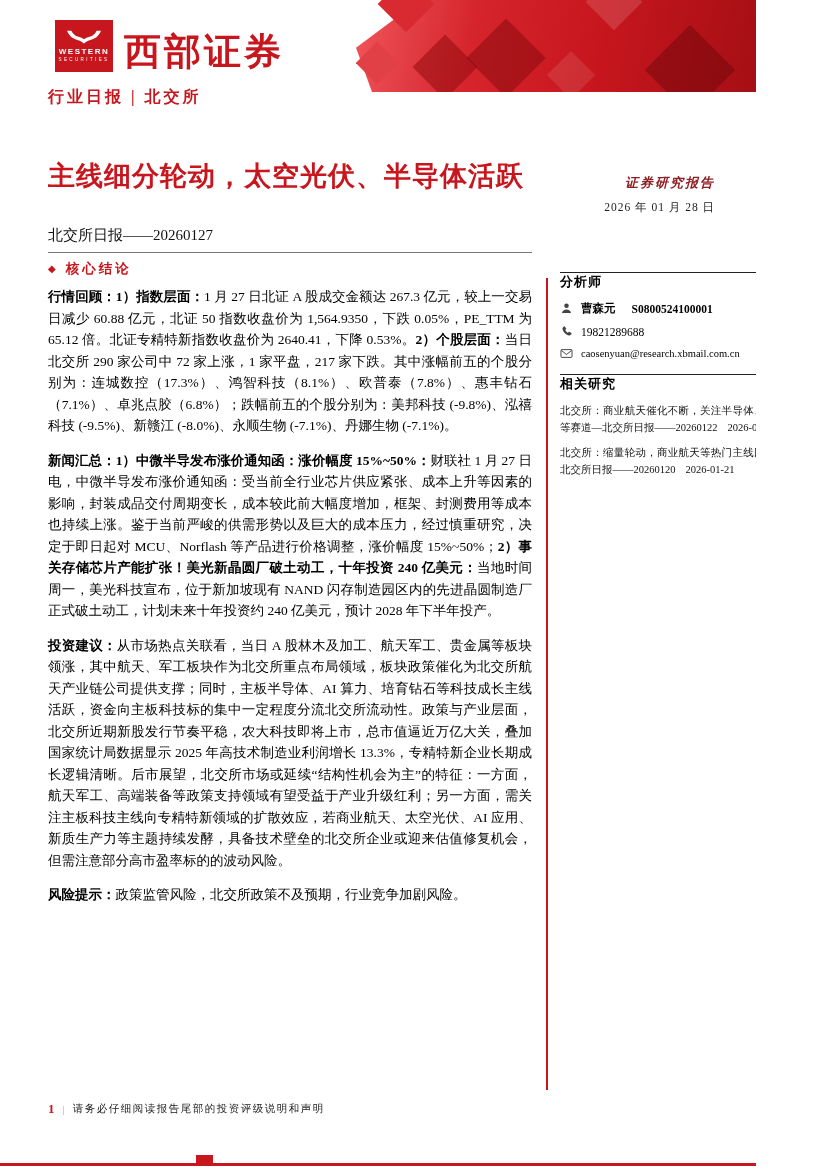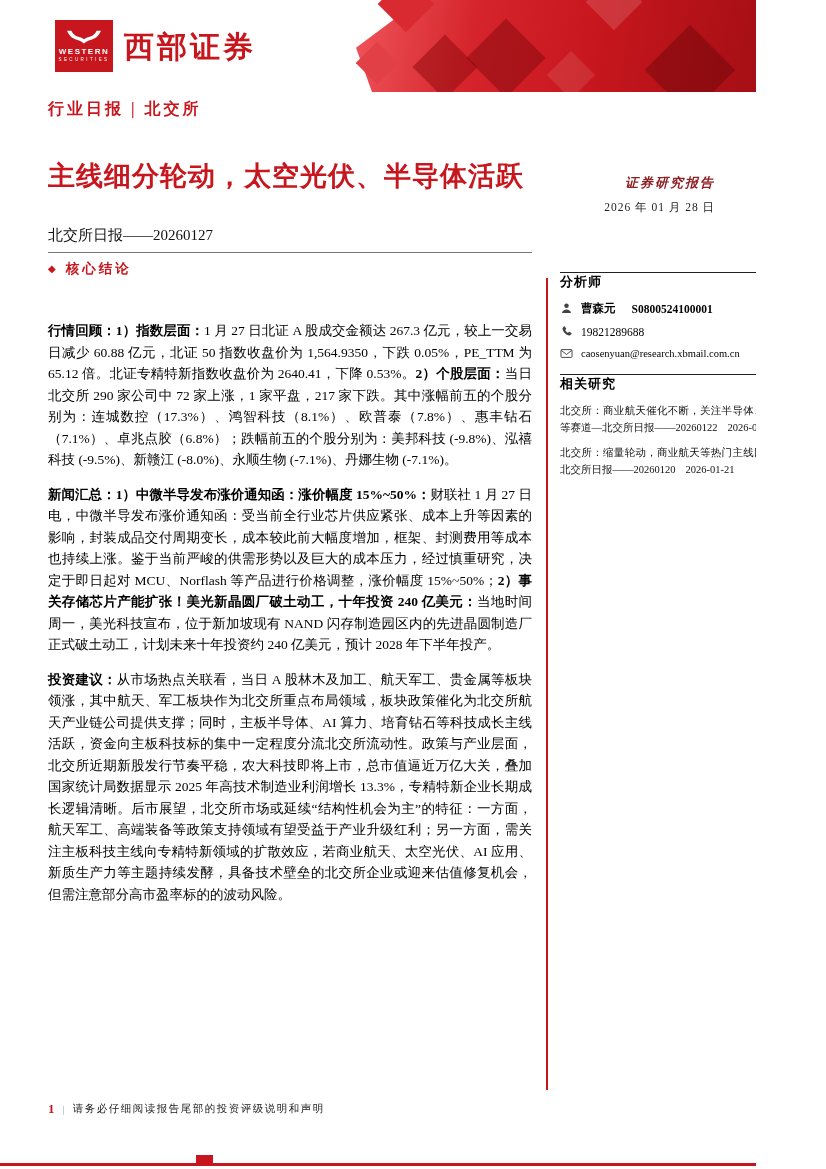--- a/index.html
+++ b/index.html
@@ -26,42 +26,42 @@
   .logo-en1 {
     color: #fff; font-family: "Liberation Sans", sans-serif;
     font-weight: bold; font-size: 8px; letter-spacing: 1.5px; line-height: 1;
   }
   .logo-en2 {
     color: #fff; font-family: "Liberation Sans", sans-serif;
     font-size: 4.5px; letter-spacing: 2.4px; line-height: 1;
   }
   .brand-cn {
     position: absolute; left: 124px; top: 27px;
-    font-size: 30px; font-weight: bold; letter-spacing: 3px;
+    font-size: 37px; font-weight: bold; letter-spacing: 3px;
     color: var(--brand_red, #c7161d);
   }
 
   
   .band { position: absolute; top: 0; right: 0; width: 400px; height: 92px; overflow: hidden; }
   .band .bg {
     position: absolute; inset: 0;
     background: linear-gradient(100deg, #ef555b 0%, #d5242b 30%, #c7161d 60%, #a50f15 100%);
     clip-path: polygon(16% 0, 100% 0, 100% 100%, 4% 100%, 0 52%);
   }
   .diamond { position: absolute; transform: rotate(45deg); }
   .d1 { width: 40px; height: 40px; left: 30px; top: -16px; background: #d92a31; }
   .d2 { width: 30px; height: 30px; left: 6px;  top: 48px;  background: #e04046; }
   .d3 { width: 56px; height: 56px; left: 122px; top: 30px; background: rgba(122,6,10,0.45); }
   .d4 { width: 40px; height: 40px; left: 238px; top: -18px; background: rgba(255,255,255,0.14); }
   .d5 { width: 64px; height: 64px; left: 302px; top: 38px; background: rgba(96,4,8,0.40); }
   .d6 { width: 34px; height: 34px; left: 198px; top: 58px; background: rgba(255,255,255,0.10); }
   .d7 { width: 46px; height: 46px; left: 66px;  top: 44px; background: rgba(140,8,12,0.50); }
 
   .category {
-    position: absolute; left: 48px; top: 99px;
+    position: absolute; left: 48px; top: 87px;
     font-size: 16px; font-weight: bold; letter-spacing: 3px;
     color: var(--brand_red, #c7161d);
   }
 
   
   .report-title {
     position: absolute; left: 48px; top: 158px;
     font-size: 27px; font-weight: bold; letter-spacing: 1px;
     color: var(--brand_red, #c7161d);
   }
@@ -86,21 +86,21 @@
 
   
   .core-heading {
     position: absolute; left: 48px; top: 260px;
     color: var(--brand_red, #c7161d);
     font-weight: bold; font-size: 13.5px; letter-spacing: 3px;
   }
   .diamond-bullet { font-size: 10px; margin-right: 10px; letter-spacing: 0; vertical-align: 1px; }
 
   
-  .body-col { position: absolute; left: 48px; top: 286px; width: 484px; margin-top: 34px; }
+  .body-col { position: absolute; left: 48px; top: 286px; width: 484px; }
   .body-col p {
     margin: 0 0 13px 0;
     font-size: 13.5px; line-height: 21.5px;
     text-align: justify;
   }
   .body-col .b { font-weight: bold; }
 
   
   .v-divider {
     position: absolute; left: 546px; top: 278px;
@@ -182,20 +182,21 @@
   <div class="subtitle-rule"></div>
 
   <div class="core-heading">
     <span class="diamond-bullet">◆</span><span>核心结论</span>
   </div>
 
   <div class="body-col">
     <p><span class="b">行情回顾：1）指数层面：</span><span>1 月 27 日北证 A 股成交金额达 267.3 亿元，较上一交易日减少 60.88 亿元，北证 50 指数收盘价为 1,564.9350，下跌 0.05%，PE_TTM 为 65.12 倍。北证专精特新指数收盘价为 2640.41，下降 0.53%。</span><span class="b">2）个股层面：</span><span>当日北交所 290 家公司中 72 家上涨，1 家平盘，217 家下跌。其中涨幅前五的个股分别为：连城数控（17.3%）、鸿智科技（8.1%）、欧普泰（7.8%）、惠丰钻石（7.1%）、卓兆点胶（6.8%）；跌幅前五的个股分别为：美邦科技 (-9.8%)、泓禧科技 (-9.5%)、新赣江 (-8.0%)、永顺生物 (-7.1%)、丹娜生物 (-7.1%)。</span></p>
     <p><span class="b">新闻汇总：1）中微半导发布涨价通知函：涨价幅度 15%~50%：</span><span>财联社 1 月 27 日电，中微半导发布涨价通知函：受当前全行业芯片供应紧张、成本上升等因素的影响，封装成品交付周期变长，成本较此前大幅度增加，框架、封测费用等成本也持续上涨。鉴于当前严峻的供需形势以及巨大的成本压力，经过慎重研究，决定于即日起对 MCU、Norflash 等产品进行价格调整，涨价幅度 15%~50%；</span><span class="b">2）事关存储芯片产能扩张！美光新晶圆厂破土动工，十年投资 240 亿美元：</span><span>当地时间周一，美光科技宣布，位于新加坡现有 NAND 闪存制造园区内的先进晶圆制造厂正式破土动工，计划未来十年投资约 240 亿美元，预计 2028 年下半年投产。</span></p>
     <p><span class="b">投资建议：</span><span>从市场热点关联看，当日 A 股林木及加工、航天军工、贵金属等板块领涨，其中航天、军工板块作为北交所重点布局领域，板块政策催化为北交所航天产业链公司提供支撑；同时，主板半导体、AI 算力、培育钻石等科技成长主线活跃，资金向主板科技标的集中一定程度分流北交所流动性。政策与产业层面，北交所近期新股发行节奏平稳，农大科技即将上市，总市值逼近万亿大关，叠加国家统计局数据显示 2025 年高技术制造业利润增长 13.3%，专精特新企业长期成长逻辑清晰。后市展望，北交所市场或延续“结构性机会为主”的特征：一方面，航天军工、高端装备等政策支持领域有望受益于产业升级红利；另一方面，需关注主板科技主线向专精特新领域的扩散效应，若商业航天、太空光伏、AI 应用、新质生产力等主题持续发酵，具备技术壁垒的北交所企业或迎来估值修复机会，但需注意部分高市盈率标的的波动风险。</span></p>
+    <p><span class="b">风险提示：</span><span>政策监管风险，北交所政策不及预期，行业竞争加剧风险。</span></p>
   </div>
 
   <div class="v-divider"></div>
 
   <div class="sidebar">
     <div class="side-heading">分析师</div>
 
     <div class="contact-row">
       <svg viewBox="0 0 16 16" aria-hidden="true">
         <circle cx="8" cy="4.6" r="2.8" fill="#444"></circle>

